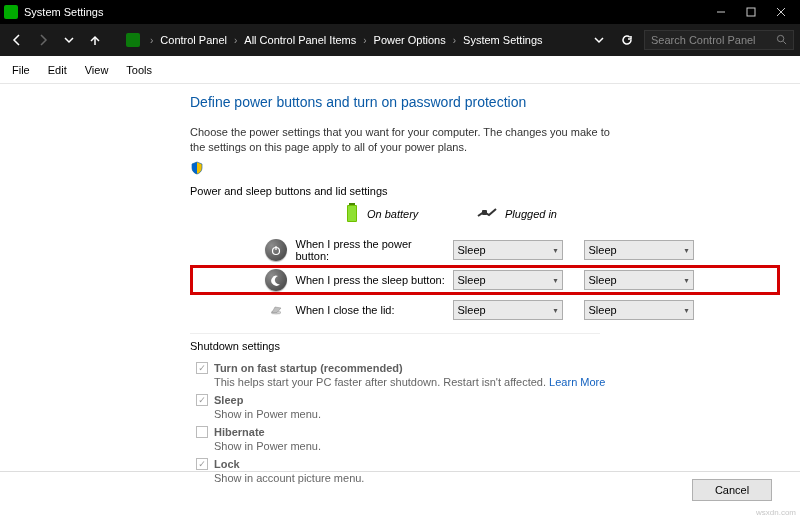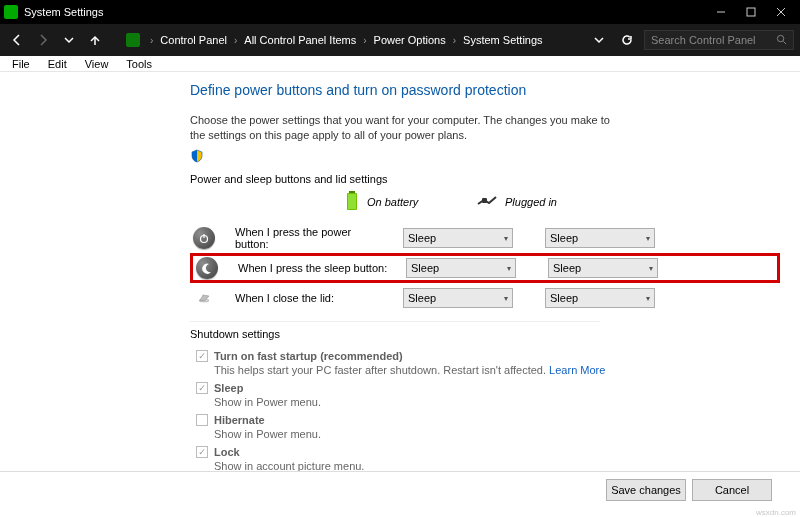--- a/index.html
+++ b/index.html
@@ -19,40 +19,40 @@
   .navbtn.off svg { stroke: #666; }
   .crumb-sep { color: #999; margin: 0 2px; font-size: 10px; }
   .bc-icon { width: 14px; height: 14px; background: #0b7a0b; border-radius: 2px; margin: 0 4px; }
   .bc { font-size: 11px; color: #fff; padding: 3px 1px; }
   .crumb-end { flex: 1; }
   .rightnav { display: flex; align-items: center; gap: 6px; }
   .searchbox { width: 150px; height: 20px; background: #222; border: 1px solid #333; display: flex; align-items: center; padding: 0 6px; justify-content: space-between; }
   .searchbox .ph { color: #888; font-size: 11px; }
 
   
-  .menubar { height: 16px; background: #fff; border-bottom: 1px solid #e6e6e6; display: flex; align-items: center; padding: 0 4px; gap: 2px; }
+  .menubar { height: 28px; background: #fff; border-bottom: 1px solid #e6e6e6; display: flex; align-items: center; padding: 0 4px; gap: 2px; }
   .menuitem { padding: 2px 8px; font-size: 11px; }
 
   
   .content { padding: 10px 20px 0 190px; }
   .bluehdr { color: #0a5aa6; font-size: 14px; font-weight: 400; margin-bottom: 6px; }
   .descr { font-size: 11px; color: #333; line-height: 15px; margin-bottom: 6px; max-width: 430px; margin-top: 15px; }
   .shield-row { display: flex; align-items: center; gap: 6px; margin-bottom: 10px; }
   .shield { width: 14px; height: 14px; }
   .link { color: #1462c0; font-size: 11px; }
 
   .subhdr { font-size: 11px; color: #000; margin-bottom: 6px; }
 
   .cols { display: flex; align-items: center; margin-left: 155px; margin-bottom: 10px; font-style: italic; }
   .col { width: 120px; display: flex; align-items: center; gap: 8px; }
   .col.plugged { margin-left: 12px; }
   .batt-icon svg { width: 14px; height: 20px; }
   .plug-icon svg { width: 20px; height: 14px; }
 
-  .row { display: flex; align-items: center; height: 30px; gap: 18px; padding: 1px; }
+  .row { display: flex; align-items: center; height: 30px; gap: 7px; padding: 1px; justify-content: center; }
   .row.boxed { border: 3px solid #d40000; }
   .row .ricon { width: 26px; height: 26px; display: flex; align-items: center; justify-content: center; }
   .row .ricon .circle { width: 22px; height: 22px; border-radius: 50%; background: radial-gradient(circle at 30% 30%, #8d8d8d, #3b3b3b); display: flex; align-items: center; justify-content: center; color: #fff; box-shadow: 0 1px 1px rgba(0,0,0,.3); }
   .row .ricon svg { width: 12px; height: 12px; }
   .row .rlabel { width: 150px; font-size: 11px; }
   .sel { width: 110px; height: 20px; background: #e9e9e9; border: 1px solid #adadad; display: flex; align-items: center; justify-content: space-between; padding: 0 4px; font-size: 11px; margin-right: 14px; }
   .sel .chev { font-size: 8px; color: #555; }
 
   .section-gap { margin-top: 8px; border-top: 1px solid #eee; padding-top: 6px; max-width: 410px; }
 
@@ -269,17 +269,16 @@
     </div>
     <div class="shut-item">
       <span class="cb ck"></span>
       <span class="t" style="font-weight:600">Lock</span>
       <span class="sub">Show in account picture menu.</span>
     </div>
   </div>
 </div>
 
 <div class="footer">
-  <div class="btn">Save changes</div>
   <div class="btn">Cancel</div>
 </div>
 
 <div class="watermark">wsxdn.com</div>
 
 </body></html>

